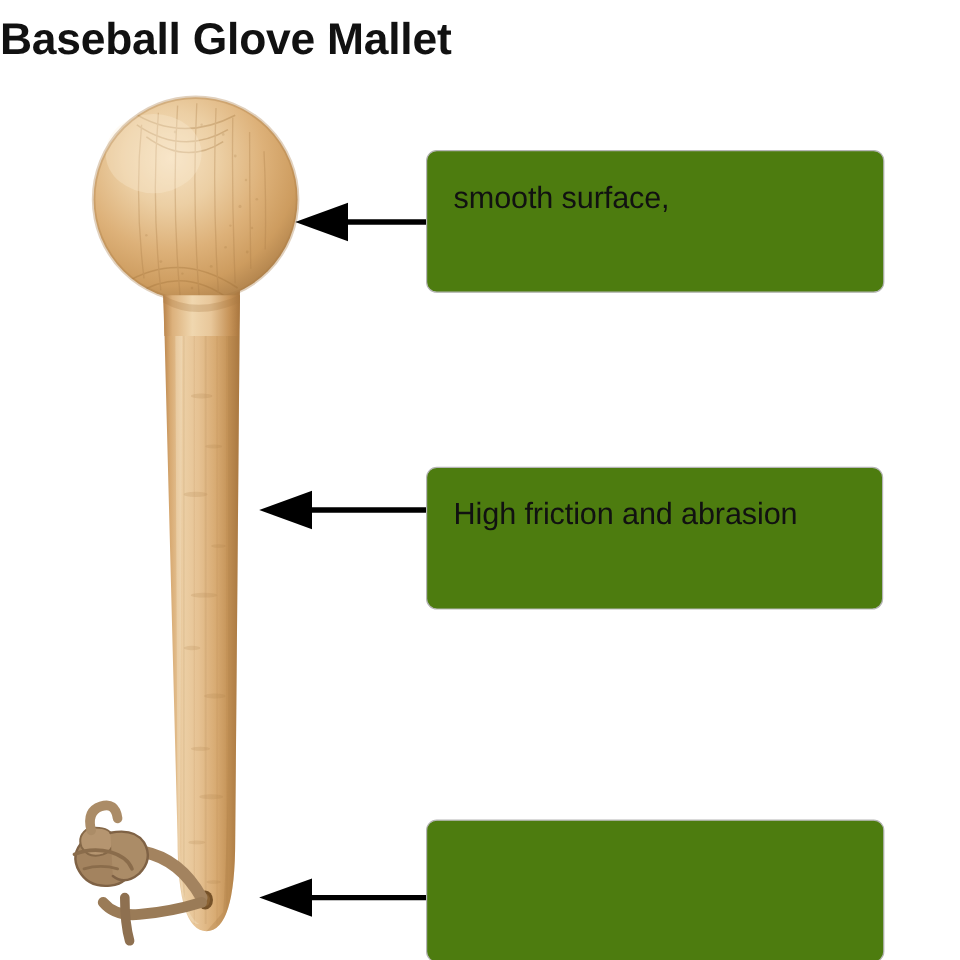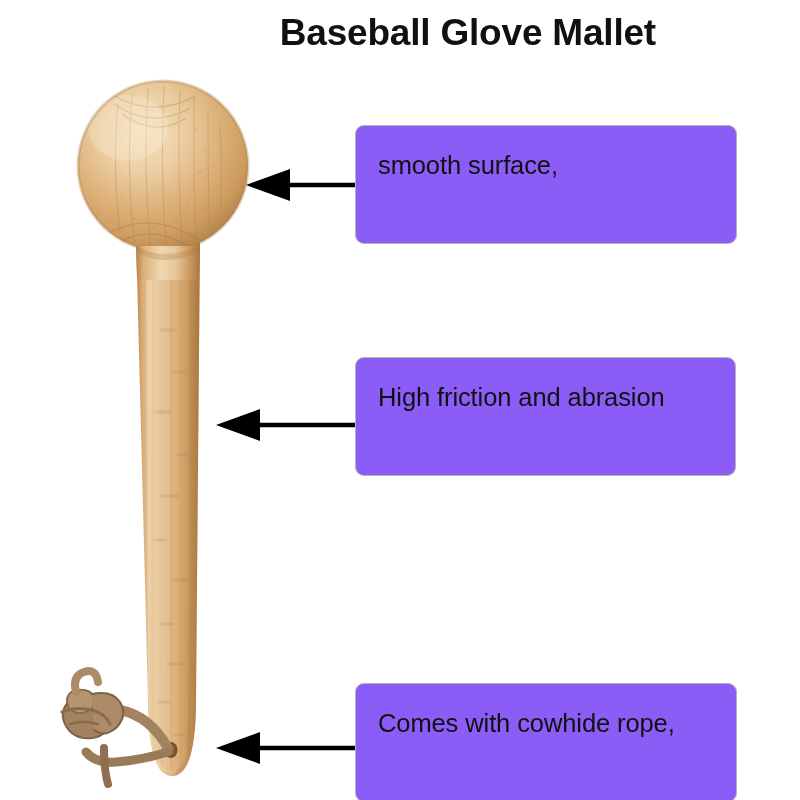--- a/index.html
+++ b/index.html
@@ -19,21 +19,21 @@
     background: #ffffff;
     overflow: hidden;
   }
 
   
   #page-title {
     position: absolute;
     top: 8px;
     left: 0;
     width: 656px;
-    text-align: right;
+    text-align: left;
     font-size: 37px;
     font-weight: bold;
     color: #111111;
     letter-spacing: -0.2px;
     line-height: 50px;
     white-space: nowrap;
   }
 
   
   #product-illustration {
@@ -46,34 +46,34 @@
   #product-svg {
     position: absolute;
     left: 0;
     top: 0;
   }
 
   
   .callout-box {
     position: absolute;
     box-sizing: border-box;
-    background: #8b5cf6;
+    background: #4d7c0f;
     border: 1.3px solid #b5b5b5;
     border-radius: 9px;
     padding: 17px 0 0 22px;
   }
   .callout-line {
     font-size: 25.5px;
     color: #111111;
     line-height: 44px;
     white-space: nowrap;
     letter-spacing: -0.1px;
   }
   #callout-box-1 { left: 355px; top: 125px; width: 382px; height: 119px; }
-  #callout-box-2 { left: 355px; top: 357px; width: 381px; height: 119px; }
+  #callout-box-2 { left: 355px; top: 389px; width: 381px; height: 119px; }
   #callout-box-3 { left: 355px; top: 683px; width: 382px; height: 119px; }
 
   
   .arrow-connector {
     position: absolute;
     height: 40px;
   }
   #arrow-1 { left: 240px; top: 165px; width: 120px; }
   #arrow-2 { left: 210px; top: 405px; width: 150px; }
   #arrow-3 { left: 210px; top: 728px; width: 150px; }
@@ -258,16 +258,15 @@
 
   <div class="callout-box" id="callout-box-1">
     <div class="callout-line">smooth surface,</div>
   </div>
 
   <div class="callout-box" id="callout-box-2">
     <div class="callout-line">High friction and abrasion</div>
   </div>
 
   <div class="callout-box" id="callout-box-3">
-    <div class="callout-line">Comes with cowhide rope,</div>
   </div>
 
 </div>
 
 </body></html>

